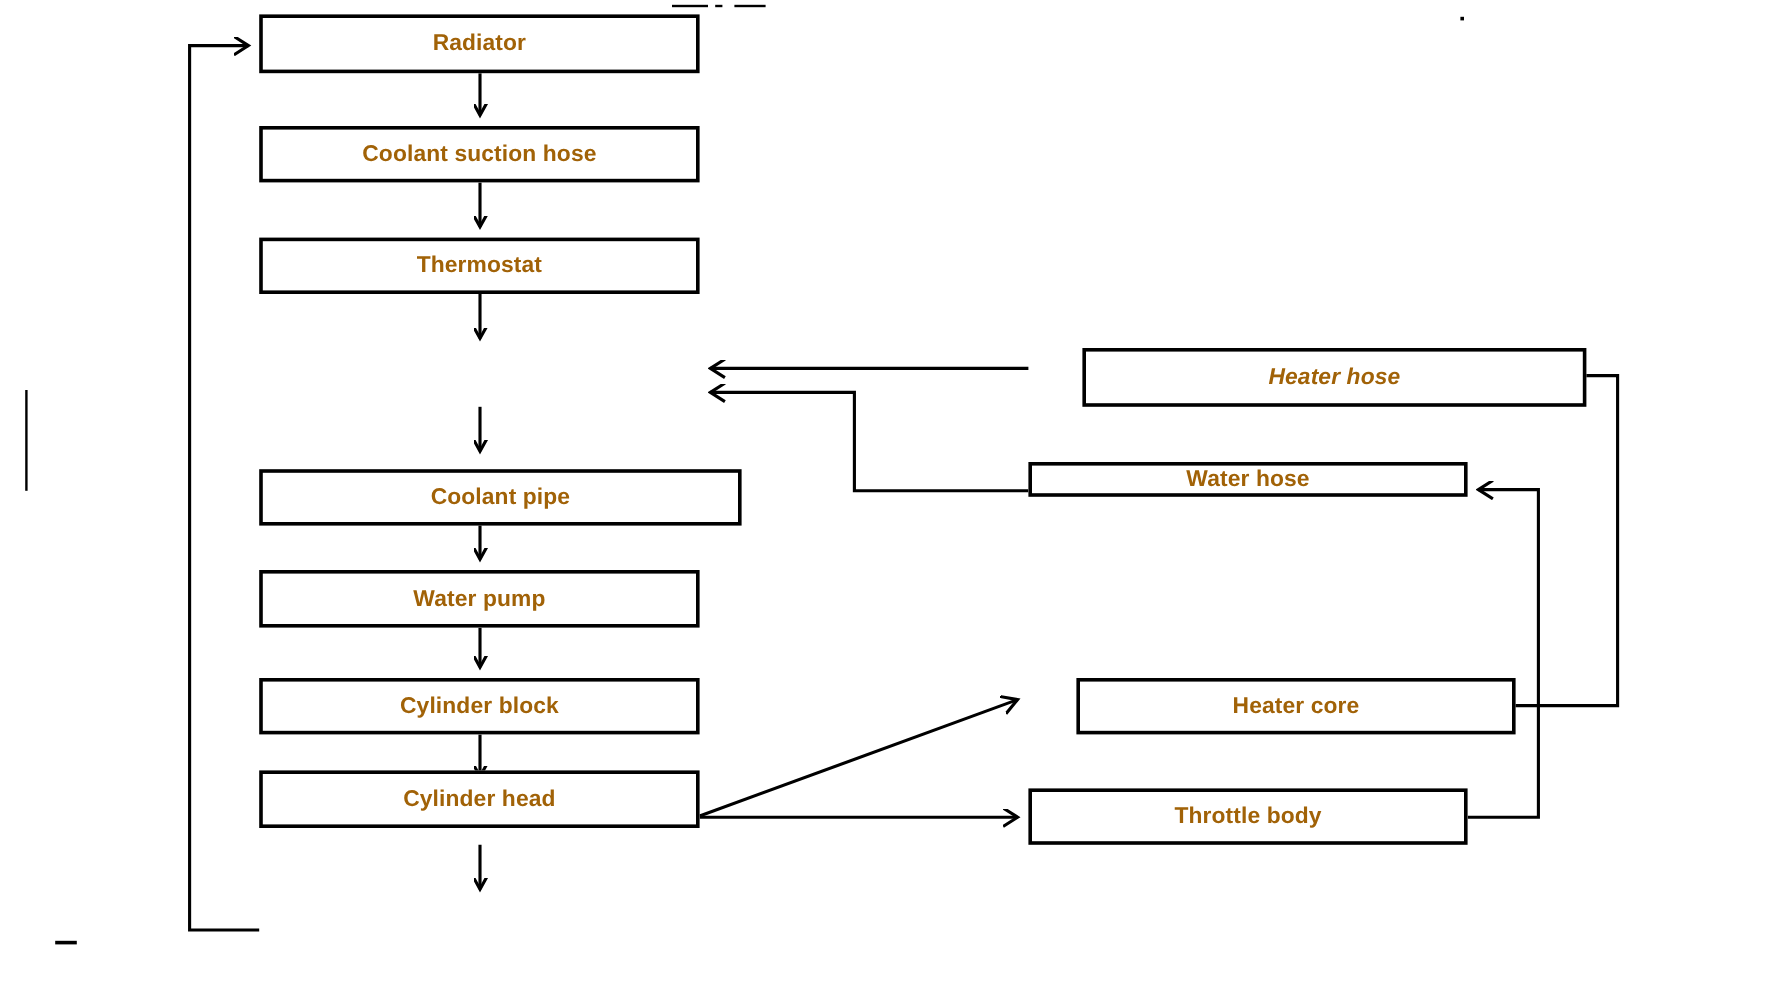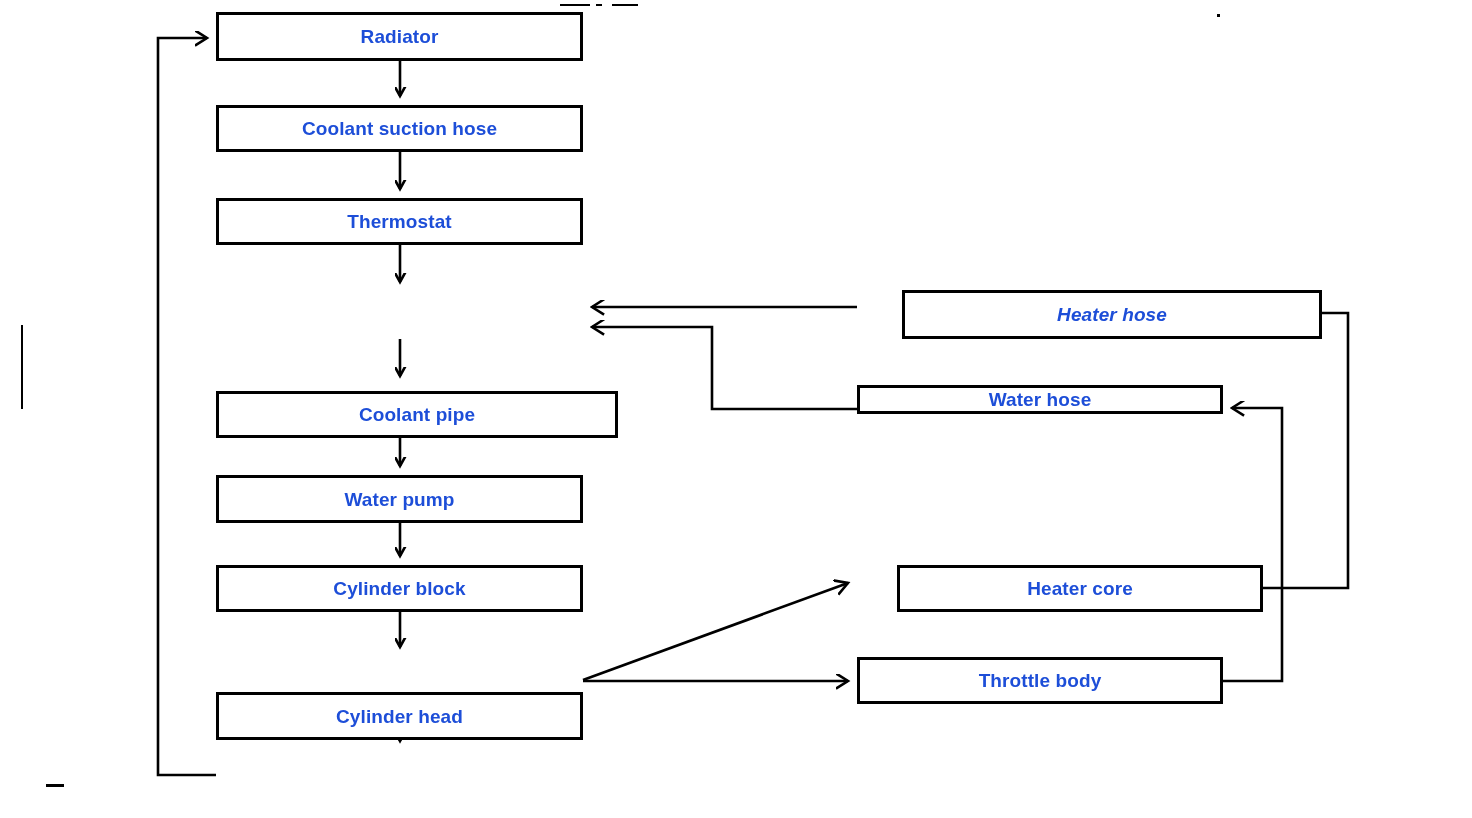--- a/index.html
+++ b/index.html
@@ -26,21 +26,21 @@
     height: 818px;
   }
   .node-box {
     position: absolute;
     box-sizing: border-box;
     border: 3px solid #000000;
     background: #ffffff;
     display: flex;
     align-items: center;
     justify-content: center;
-    color: #1d4ed8;
+    color: #a16207;
     font-family: "Liberation Sans", sans-serif;
     font-size: 19px;
     font-weight: 700;
     letter-spacing: 0.1px;
     line-height: 1;
     white-space: nowrap;
     z-index: 5;
   }
   .node-label {
     display: block;
@@ -112,21 +112,21 @@
   </div>
   <div class="node-box" style="left: 216px; top: 391px; width: 402px; height: 47px;">
     <span class="node-label">Coolant pipe</span>
   </div>
   <div class="node-box" style="left: 216px; top: 475px; width: 367px; height: 48px;">
     <span class="node-label">Water pump</span>
   </div>
   <div class="node-box" style="left: 216px; top: 565px; width: 367px; height: 47px;">
     <span class="node-label">Cylinder block</span>
   </div>
-  <div class="node-box" style="left: 216px; top: 692px; width: 367px; height: 48px;">
+  <div class="node-box" style="left: 216px; top: 642px; width: 367px; height: 48px;">
     <span class="node-label">Cylinder head</span>
   </div>
   <div class="node-box" style="left: 902px; top: 290px; width: 420px; height: 49px; font-style: italic;">
     <span class="node-label">Heater hose</span>
   </div>
   <div class="node-box" style="left: 857px; top: 385px; width: 366px; height: 29px;">
     <span class="node-label">Water hose</span>
   </div>
   <div class="node-box" style="left: 857px; top: 565px; width: 366px; height: 47px; margin-left: 40px;">
     <span class="node-label">Heater core</span>

